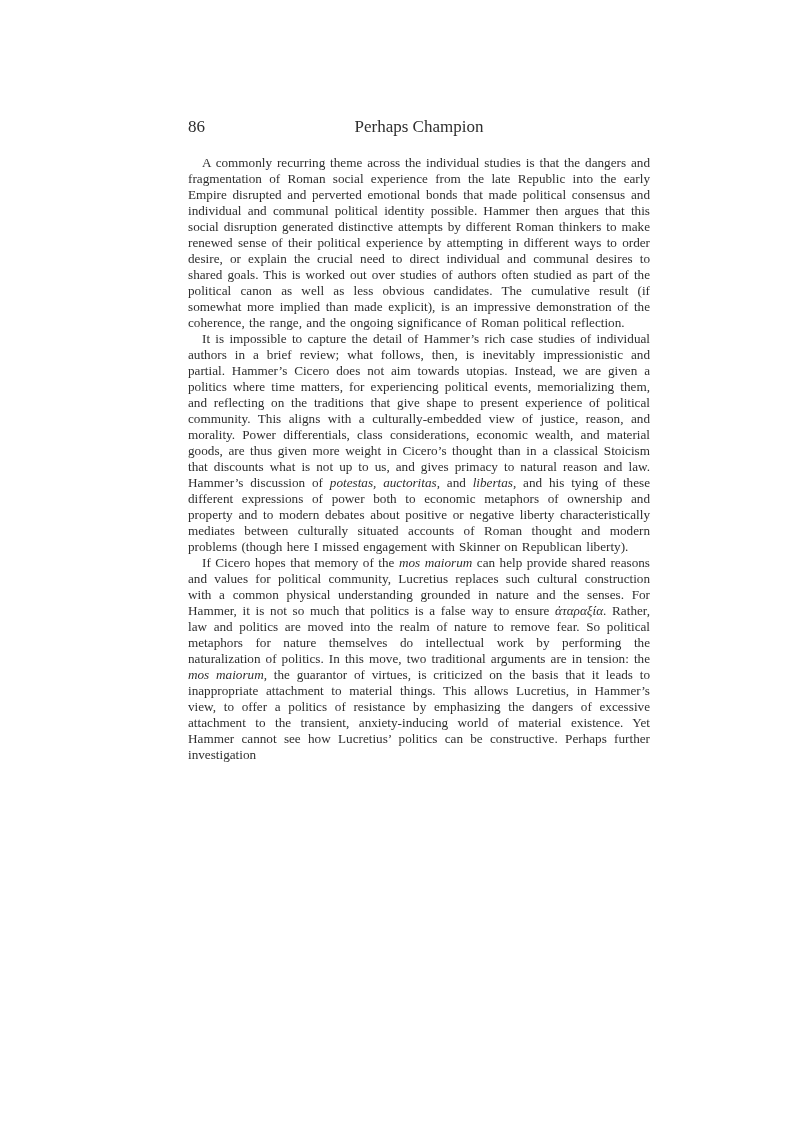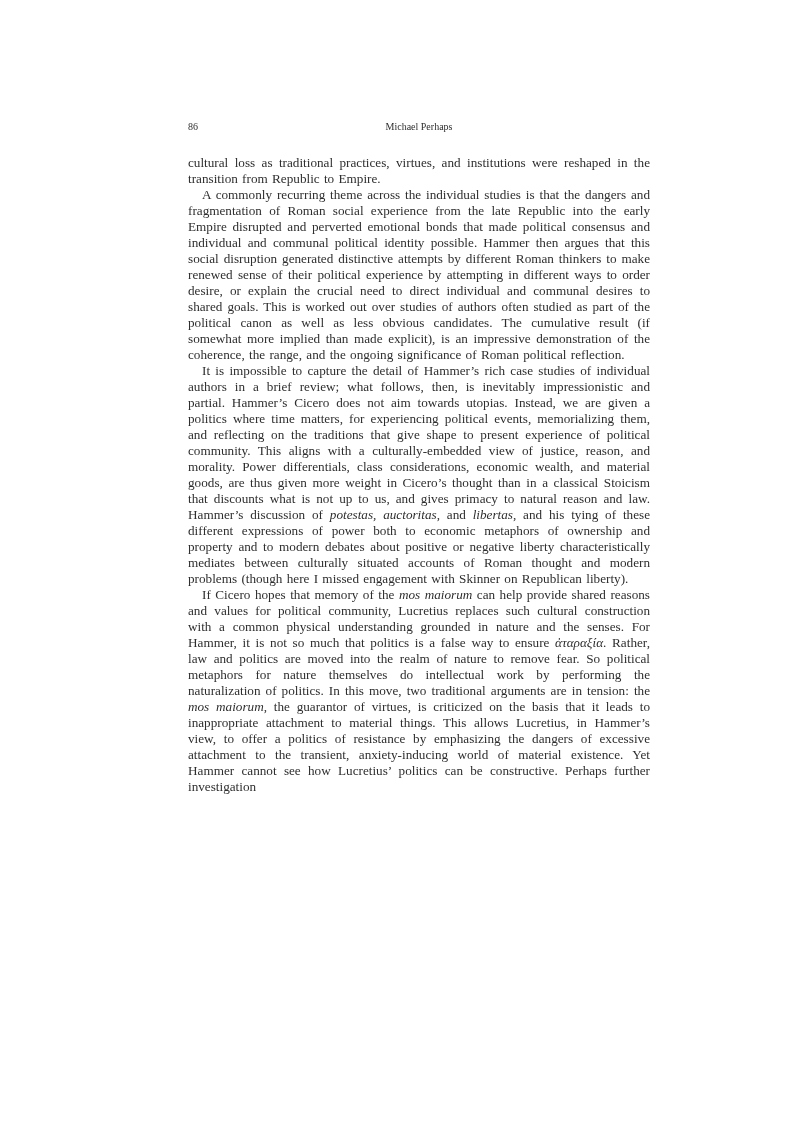--- a/index.html
+++ b/index.html
@@ -18,21 +18,21 @@
     overflow: hidden;
     font-family: "Liberation Serif", "DejaVu Serif", serif;
     color: #2e2e2e;
   }
   .running-header {
     position: absolute;
     top: 118px;
     left: 188px;
     width: 462px;
     height: 18px;
-    font-size: 10px;
+    font-size: 17px;
     line-height: 18px;
   }
   .page-number {
     position: absolute;
     left: 0;
     top: 0;
   }
   .running-head {
     display: block;
     width: 100%;
@@ -57,21 +57,20 @@
   }
   .article-body i {
   }
 </style>
 </head>
 <body>
 
 <div class="page">
   <div class="running-header">
     <span class="page-number">86</span>
-    <span class="running-head">Michael Perhaps</span>
+    <span class="running-head">Perhaps Champion</span>
   </div>
   <div class="article-body">
-      <p><span>cultural loss as traditional practices, virtues, and institutions were reshaped in the transition from Republic to Empire.</span></p>
       <p class="indent"><span>A commonly recurring theme across the individual studies is that the dangers and fragmentation of Roman social experience from the late Republic into the early Empire disrupted and perverted emotional bonds that made political consensus and individual and communal political identity possible. Hammer then argues that this social disruption generated distinctive attempts by different Roman thinkers to make renewed sense of their political experience by attempting in different ways to order desire, or explain the crucial need to direct individual and communal desires to shared goals. This is worked out over studies of authors often studied as part of the political canon as well as less obvious candidates. The cumulative result (if somewhat more implied than made explicit), is an impressive demonstration of the coherence, the range, and the ongoing significance of Roman political reflection.</span></p>
       <p class="indent"><span>It is impossible to capture the detail of Hammer’s rich case studies of individual authors in a brief review; what follows, then, is inevitably impressionistic and partial. Hammer’s Cicero does not aim towards utopias. Instead, we are given a politics where time matters, for experiencing political events, memorializing them, and reflecting on the traditions that give shape to present experience of political community. This aligns with a culturally-embedded view of justice, reason, and morality. Power differentials, class considerations, economic wealth, and material goods, are thus given more weight in Cicero’s thought than in a classical Stoicism that discounts what is not up to us, and gives primacy to natural reason and law. Hammer’s discussion of </span><i>potestas, auctoritas</i><span>, and </span><i>libertas</i><span>, and his tying of these different expressions of power both to economic metaphors of ownership and property and to modern debates about positive or negative liberty characteristically mediates between culturally situated accounts of Roman thought and modern problems (though here I missed engagement with Skinner on Republican liberty).</span></p>
       <p class="indent"><span>If Cicero hopes that memory of the </span><i>mos maiorum</i><span> can help provide shared reasons and values for political community, Lucretius replaces such cultural construction with a common physical understanding grounded in nature and the senses. For Hammer, it is not so much that politics is a false way to ensure </span><i>ἀταραξία</i><span>. Rather, law and politics are moved into the realm of nature to remove fear. So political metaphors for nature themselves do intellectual work by performing the naturalization of politics. In this move, two traditional arguments are in tension: the </span><i>mos maiorum</i><span>, the guarantor of virtues, is criticized on the basis that it leads to inappropriate attachment to material things. This allows Lucretius, in Hammer’s view, to offer a politics of resistance by emphasizing the dangers of excessive attachment to the transient, anxiety-inducing world of material existence. Yet Hammer cannot see how Lucretius’ politics can be constructive. Perhaps further investigation</span></p>
     </div>
 </div>
 
 </body></html>

